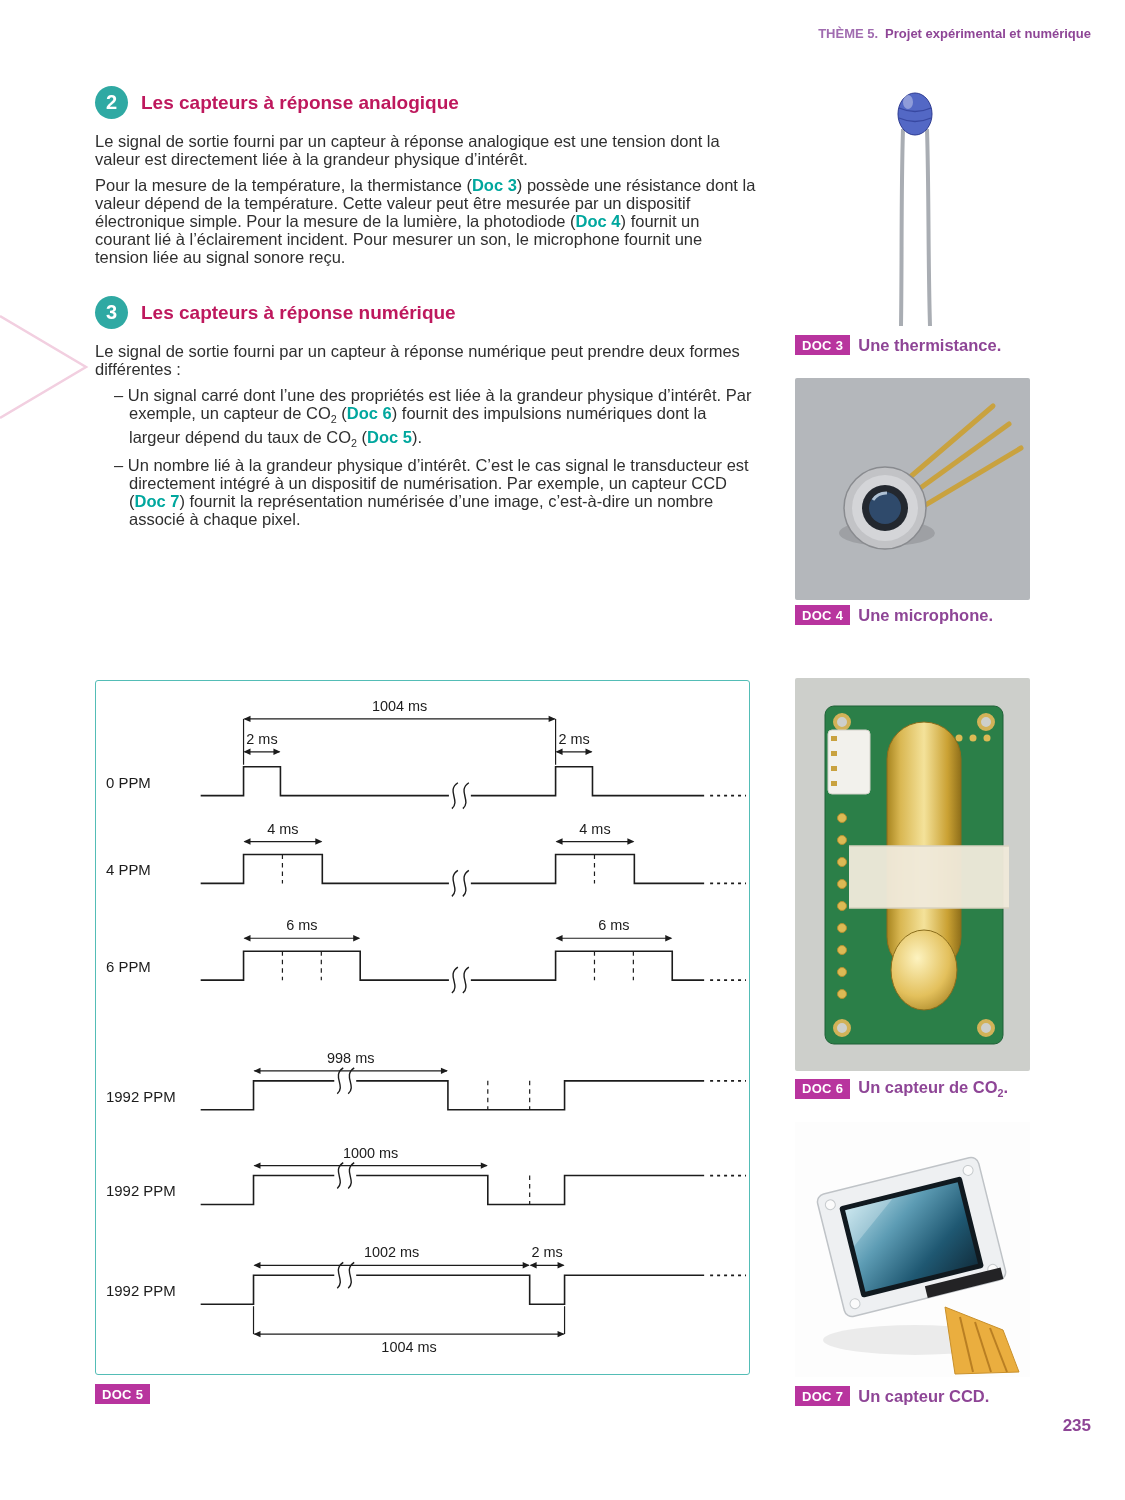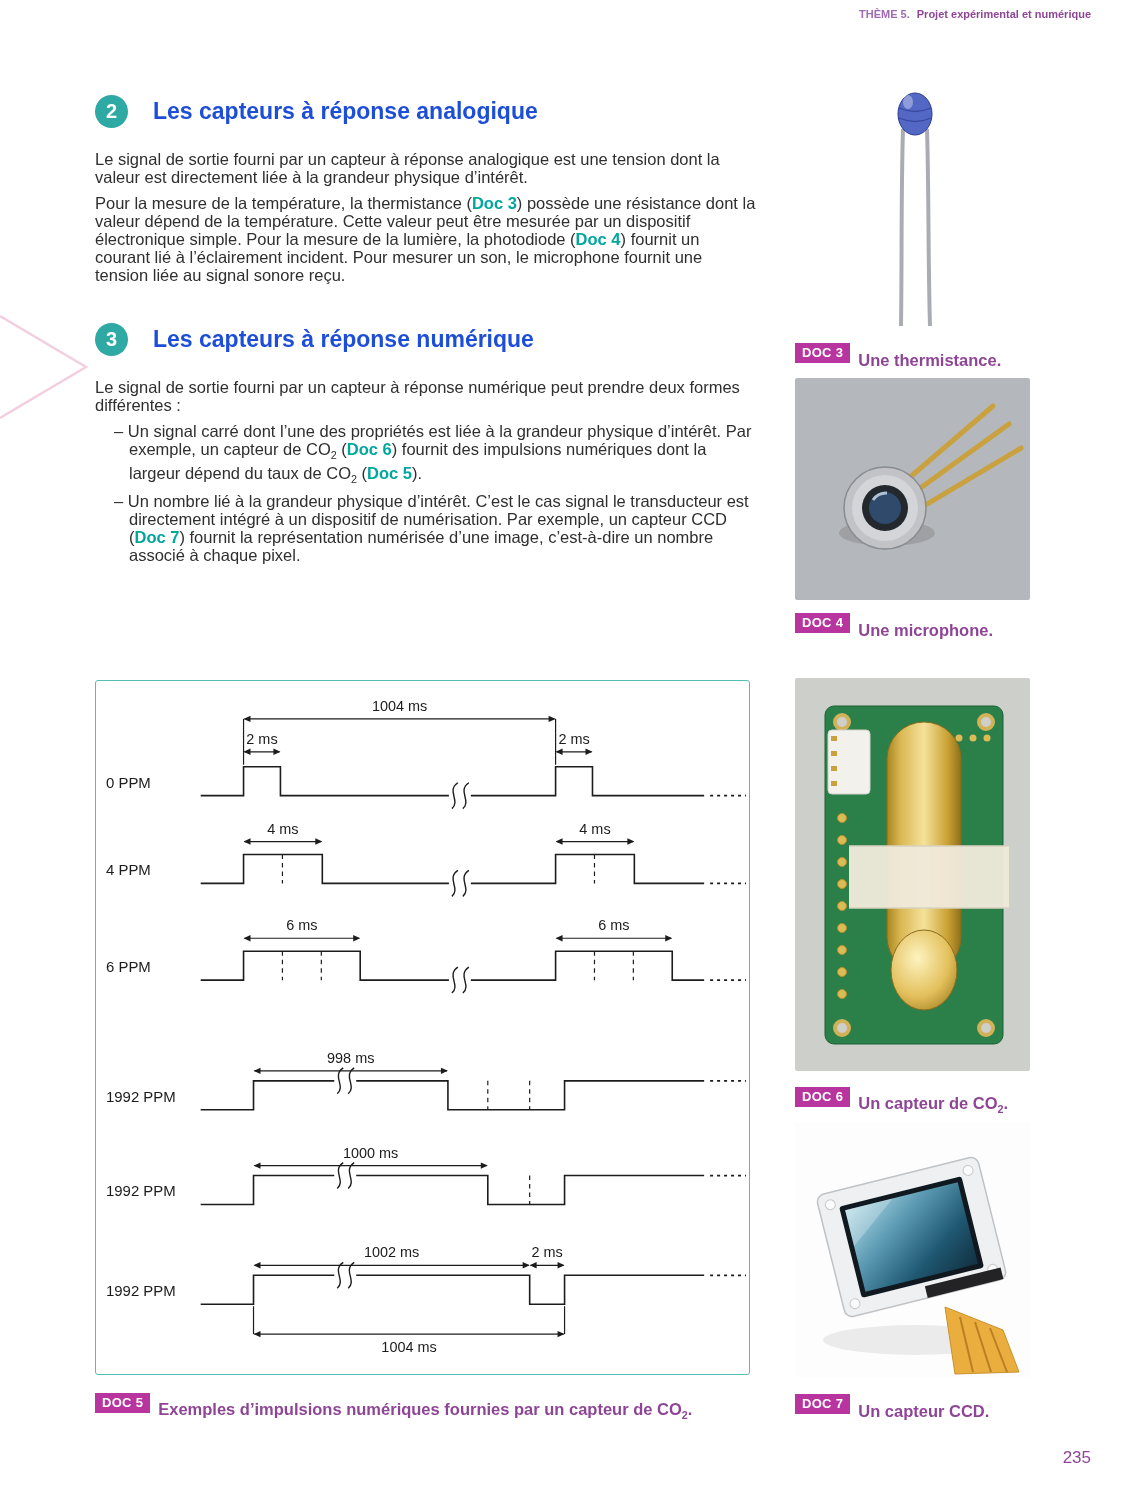--- a/index.html
+++ b/index.html
@@ -4,34 +4,34 @@
 <style>
   html,body{margin:0;padding:0;}
   body{
     width:1125px;height:1500px;position:relative;background:#ffffff;
     font-family:"Liberation Sans","DejaVu Sans",sans-serif;color:#2f2f2f;
     overflow:hidden;
   }
   .page{position:absolute;inset:0;}
 
   
-  .page-header{position:absolute;top:8px;right:34px;font-size:11px;font-weight:bold;white-space:nowrap;}
+  .page-header{position:absolute;top:26px;right:34px;font-size:13px;font-weight:bold;white-space:nowrap;}
   .theme-label{color:#a06bb0;margin-right:7px;}
   .theme-title{color:#8e4596;}
 
   
   .chevron{position:absolute;left:0;top:308px;}
 
   
   .left-col{position:absolute;left:95px;top:86px;width:662px;}
   .section-head{display:flex;align-items:center;gap:13px;margin:0 0 13px 0;}
   .section-head.s3{margin-top:30px;}
   .sec-num{width:33px;height:33px;border-radius:50%;background:#2fa9a3;color:#fff;
     font-size:20px;font-weight:bold;display:flex;align-items:center;justify-content:center;flex:0 0 33px;}
-  .sec-title{font-size:23px;color:#1d4ed8;margin:12px;font-weight:bold;}
+  .sec-title{font-size:19px;color:#be185d;margin:0;font-weight:bold;}
   .body-p{font-size:16.5px;line-height:18px;margin:0 0 8px 0;}
   .bullet{padding-left:15px;text-indent:-15px;margin-bottom:3px;margin-left:19px;}
   .doc-ref{color:#00a79e;font-weight:bold;}
   sub{font-size:0.65em;}
 
   
   .fig-box{position:absolute;left:95px;top:680px;width:655px;height:695px;
     border:1.5px solid #54bdb6;border-radius:3px;background:#fff;box-sizing:border-box;}
   .fig-box svg{display:block;width:100%;height:100%;}
   .wf-line{fill:none;stroke:#1c1c1c;stroke-width:1.6;}
@@ -40,35 +40,35 @@
   .wf-dash{stroke:#1c1c1c;stroke-width:1.2;stroke-dasharray:4.5 4;}
   .wf-dotted{stroke:#1c1c1c;stroke-width:1.7;stroke-dasharray:3 4;}
   .wf-fill{fill:#1c1c1c;}
   .wf-mask{fill:#ffffff;}
   .wf-label{font-size:15px;fill:#1c1c1c;}
   .wf-ann{font-size:14.5px;fill:#1c1c1c;text-anchor:middle;}
 
   
   .caption{position:absolute;display:flex;align-items:center;gap:8px;white-space:nowrap;}
   .doc-badge{background:#b8349e;color:#fff;font-size:13px;font-weight:bold;padding:2.5px 7px;letter-spacing:.3px;}
-  .caption-text{color:#8e4596;font-weight:bold;font-size:16.5px;margin-top:16px;}
+  .caption-text{color:#8e4596;font-weight:bold;font-size:16.5px;}
   .cap-doc3{left:795px;top:335px;}
   .cap-doc4{left:795px;top:605px;}
   .cap-doc6{left:795px;top:1078px;}
   .cap-doc7{left:795px;top:1386px;}
   .cap-doc5{left:95px;top:1384px;}
 
   
   .photo{position:absolute;overflow:hidden;}
   .ph-thermistor{left:800px;top:84px;width:230px;height:245px;}
   .ph-photodiode{left:795px;top:378px;width:235px;height:222px;background:#b4b7bb;border-radius:2px;}
   .ph-co2{left:795px;top:678px;width:235px;height:393px;background:#cdcfcb;border-radius:2px;}
   .ph-ccd{left:795px;top:1122px;width:235px;height:255px;background:#fdfdfd;}
 
-  .page-number{position:absolute;right:34px;top:1448px;color:#8e4596;font-weight:normal;font-size:17px;}
+  .page-number{position:absolute;right:34px;top:1416px;color:#8e4596;font-weight:bold;font-size:17px;}
 </style>
 </head>
 <body>
 
 <div class="page">
 
   <svg class="chevron" width="95" height="118" viewBox="0 0 95 118">
     <path d="M0 8 L86 59 L0 110" fill="none" stroke="#f2cfe0" stroke-width="2.5"></path>
   </svg>
 
@@ -201,21 +201,20 @@
           <line x1="470" y1="655" x2="470" y2="627" class="wf-thin"></line>
           <line x1="159" y1="655" x2="469" y2="655" class="wf-thin"></line>
           <path d="M 158 655 l 7 -3.2 l 0 6.4 Z" class="wf-fill"></path>
           <path d="M 470 655 l -7 -3.2 l 0 6.4 Z" class="wf-fill"></path>
           <text x="314" y="673" class="wf-ann">1004 ms</text>
         </g>
       </svg>
   </div>
   <div class="caption cap-doc5">
     <span class="doc-badge">DOC 5</span>
-    <span class="caption-text"><span>Exemples d’impulsions numériques fournies par un capteur de CO</span><sub>2</sub><span>.</span></span>
   </div>
 
   <div class="photo ph-thermistor">
     <svg viewBox="0 0 230 245" width="230" height="245">
       <path d="M103 45 C101 110 102 175 101 242" stroke="#a9adb3" stroke-width="4" fill="none"></path>
       <path d="M127 45 C129 110 128 175 130 242" stroke="#a9adb3" stroke-width="4" fill="none"></path>
       <ellipse cx="115" cy="30" rx="17" ry="21" fill="#5368c5" stroke="#2c3a92" stroke-width="1"></ellipse>
       <path d="M99 24 q16 7 32 0" fill="none" stroke="#2c3a92" stroke-width="1.3" opacity="0.7"></path>
       <path d="M99 34 q16 7 32 0" fill="none" stroke="#2c3a92" stroke-width="1.3" opacity="0.7"></path>
       <ellipse cx="108" cy="18" rx="5" ry="7" fill="#ffffff" opacity="0.35"></ellipse>

